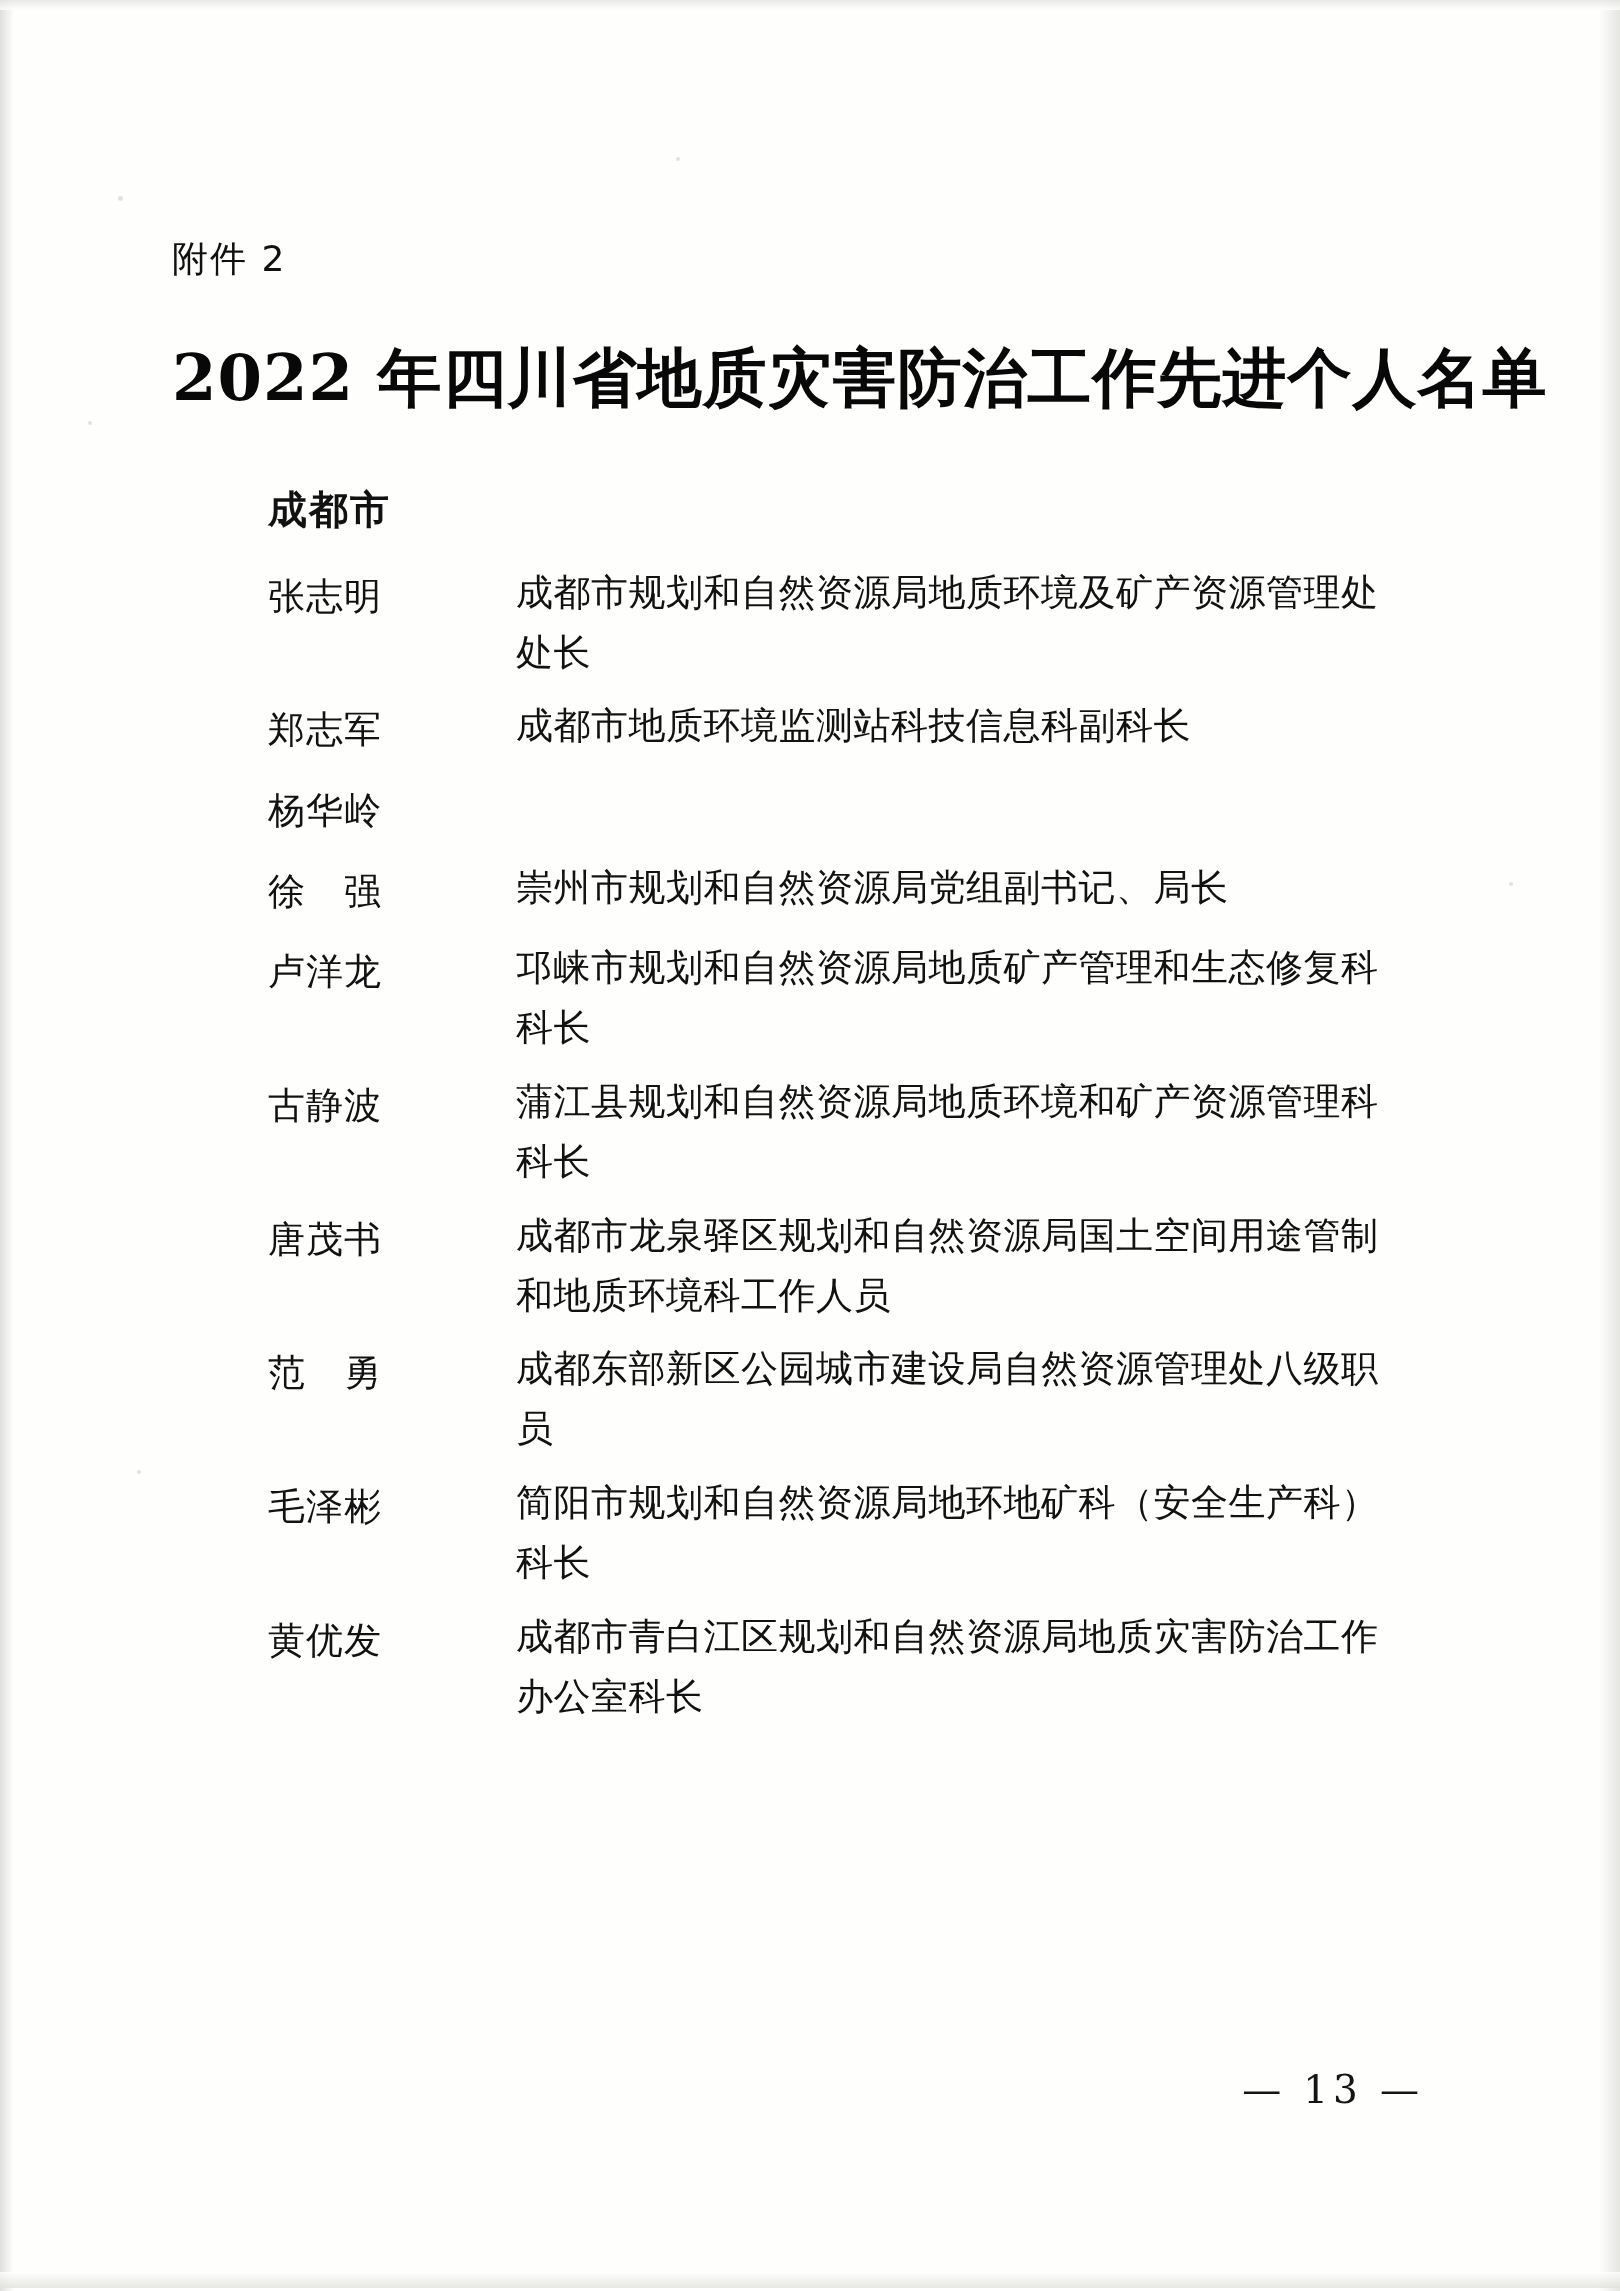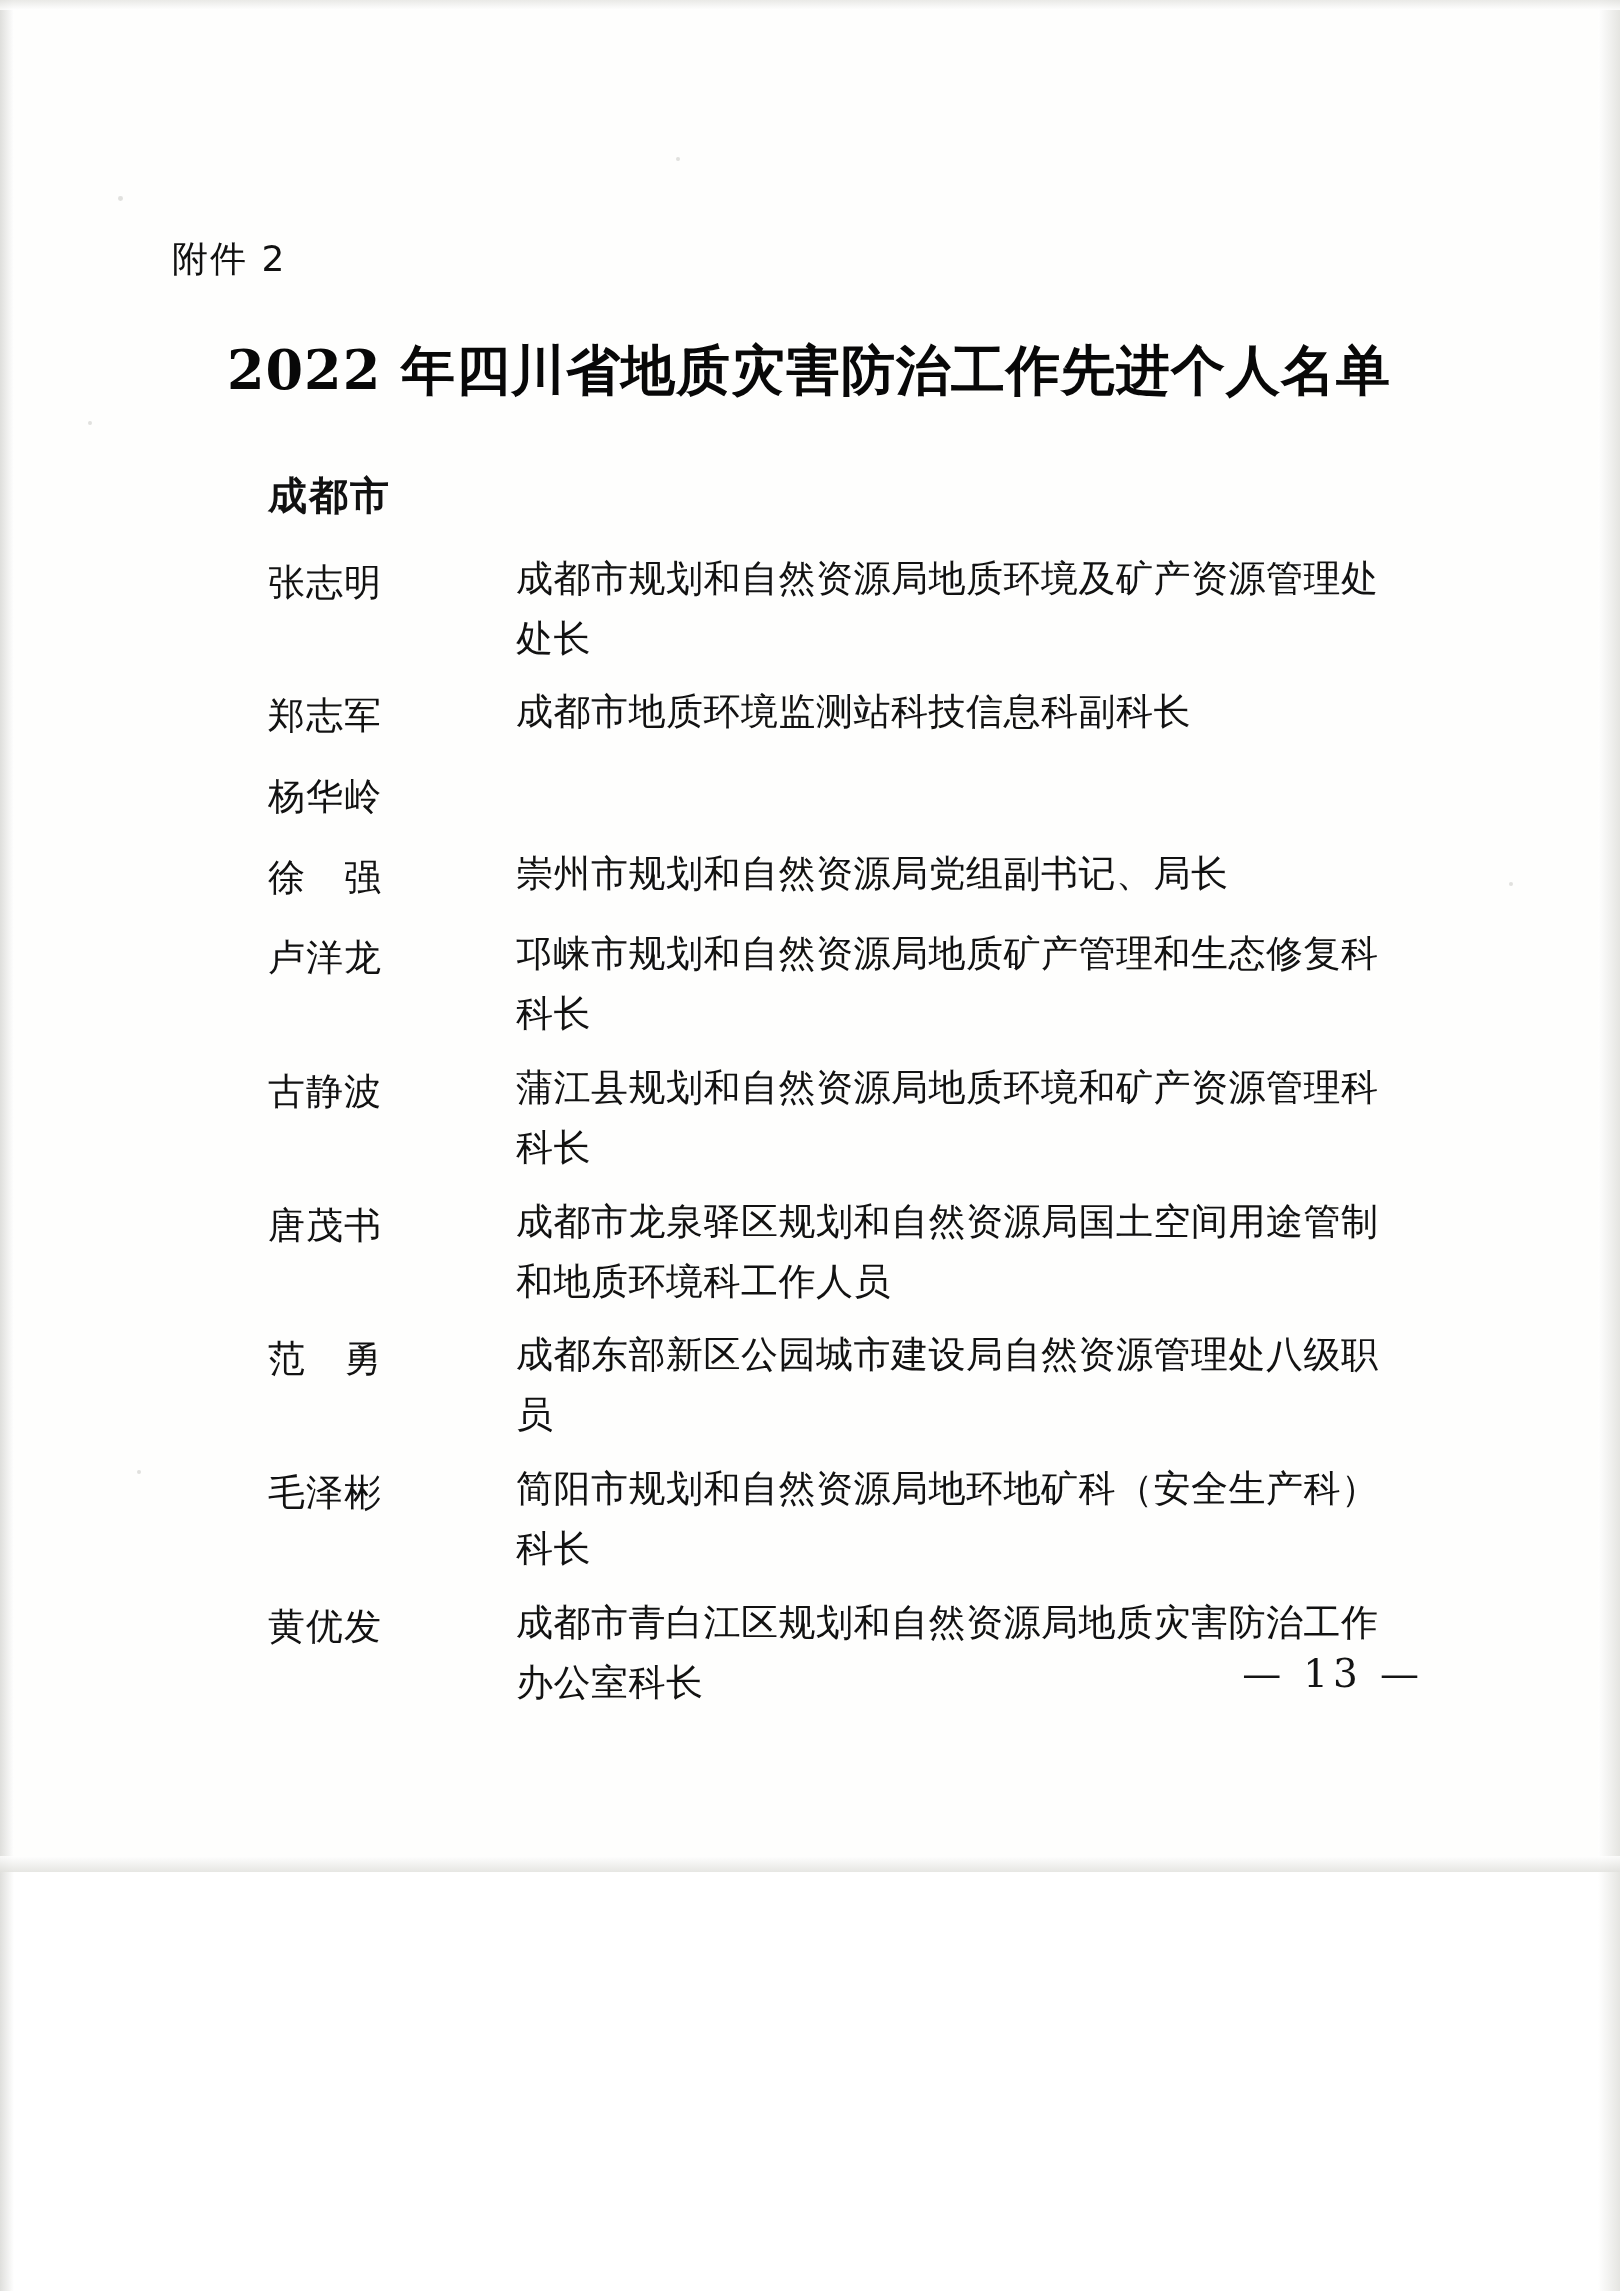--- a/index.html
+++ b/index.html
@@ -13,21 +13,21 @@
     position: relative;
     font-family: "DejaVu Serif", "Liberation Serif", serif;
     overflow: hidden;
   }
 
   
   .page {
     position: absolute;
     left: 0; top: 0;
     width: 1620px;
-    height: 1872px;
+    height: 2288px;
     background: #fefefd;
   }
   .scan-edge-left {
     position: absolute;
     left: 0; top: 0;
     width: 13.7px; height: 2292px;
     background: linear-gradient(to right, #d9d9d6, #ffffff);
     opacity: .85;
   }
   .scan-edge-right {
@@ -64,21 +64,21 @@
     font-size: 36px;
     letter-spacing: 2px;
     color: #111;
     margin: 0 0 51px 0;
     font-weight: 500;
   }
 
   .doc-title {
     font-family: "DejaVu Serif", "Liberation Serif", serif;
     font-weight: bold;
-    font-size: 54px;
+    font-size: 64px;
     letter-spacing: 1px;
     color: #080808;
     text-align: center;
     margin: 0 0 61px 0;
     white-space: nowrap;
   }
 
   .region-heading {
     font-family: Liberation Serif, serif;
     font-weight: bold;

